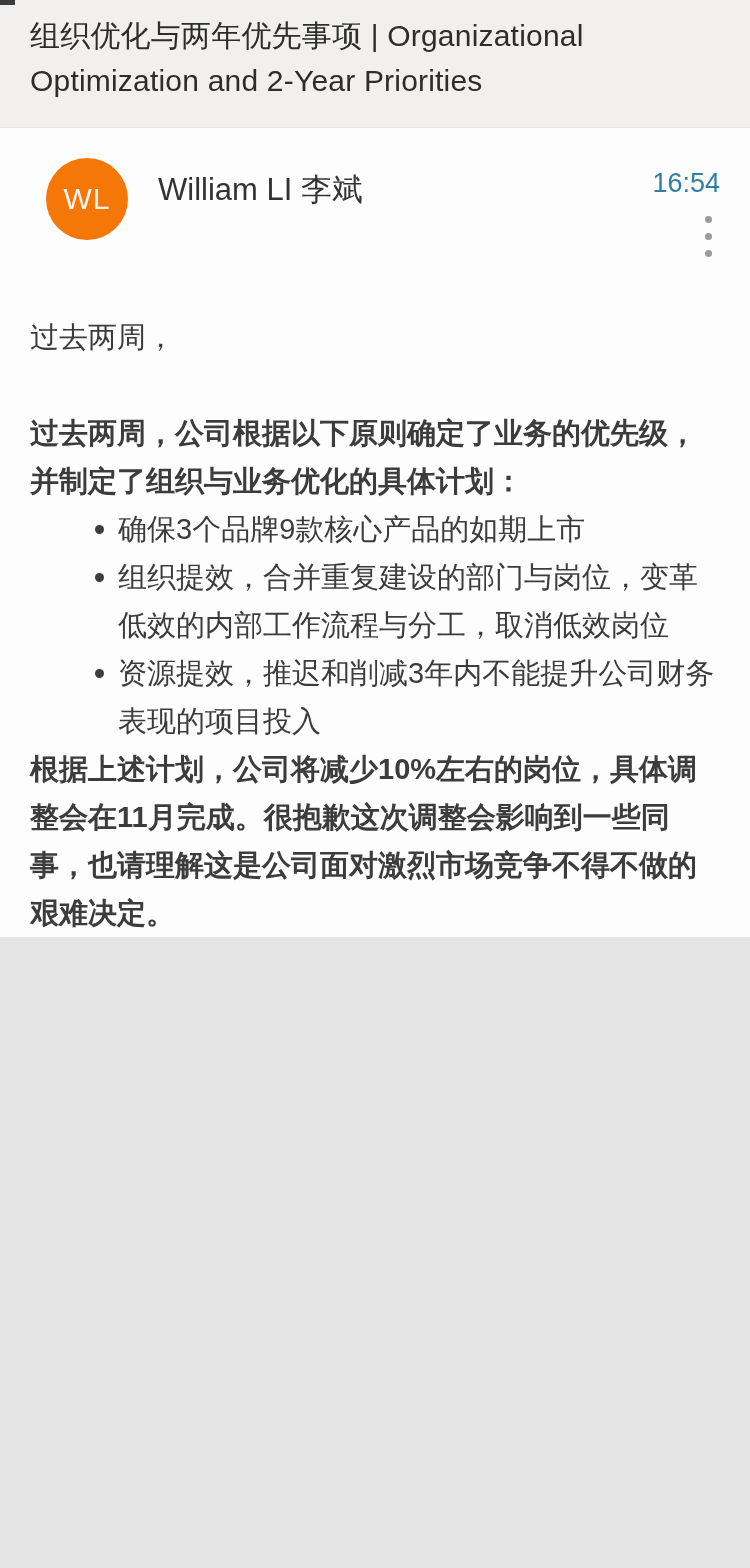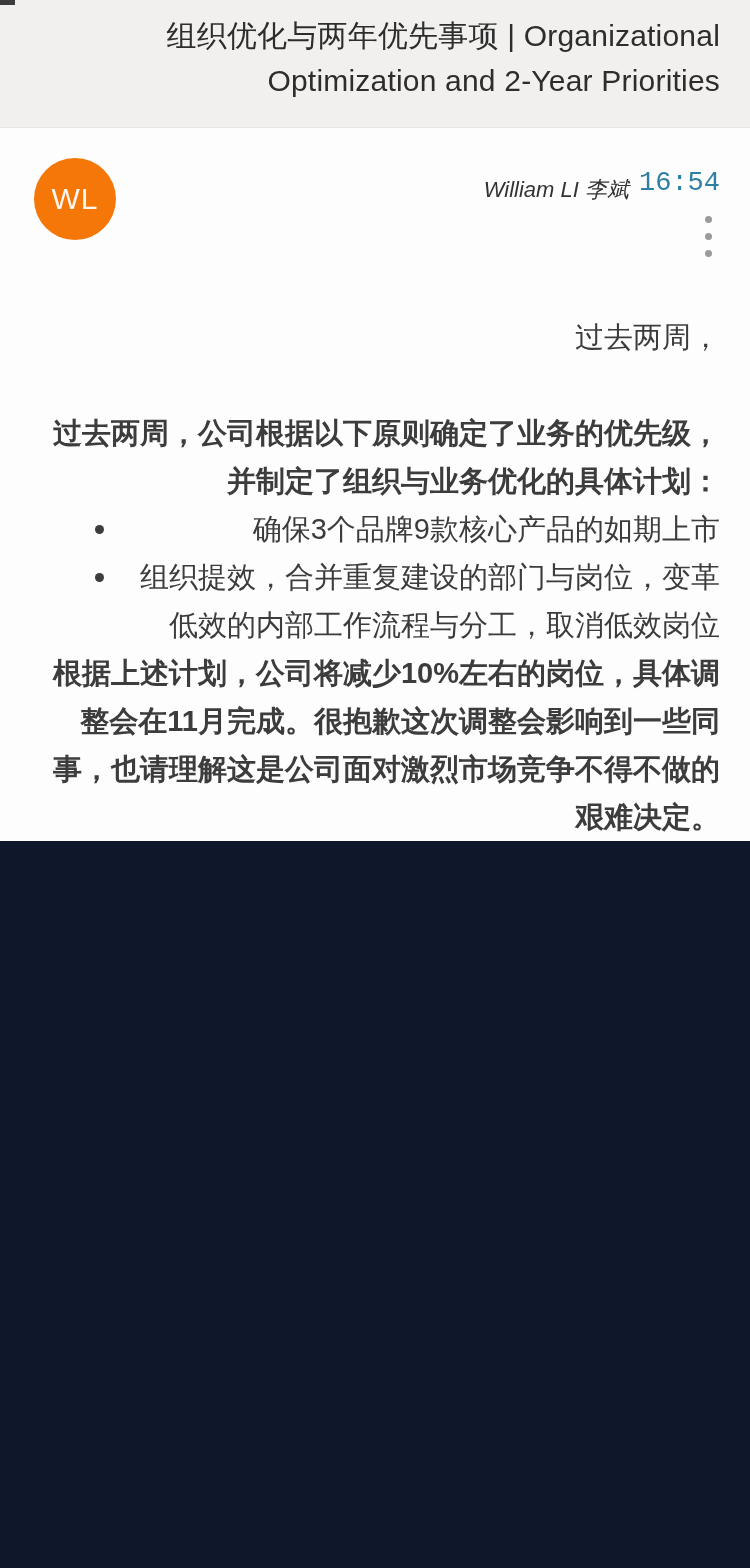--- a/index.html
+++ b/index.html
@@ -3,23 +3,22 @@
 <meta charset="utf-8">
 <style>
   html, body { margin: 0; padding: 0; background: #ffffff; }
   body { font-family: "Liberation Sans", "DejaVu Sans", sans-serif; }
 
   .screen {
     position: relative;
     width: 750px;
     height: 1568px;
     overflow: hidden;
-    background: #0f172a;
+    background: #e5e5e5;
     color: #3c3c3c;
-    text-align: right;
   }
 
   
   .corner-mark {
     position: absolute;
     top: 0; left: 0;
     width: 15px; height: 5px;
     background: #1c1c1c;
     opacity: .85;
   }
@@ -38,53 +37,51 @@
     color: #2d2d2d;
     letter-spacing: 0.2px;
   }
 
   
   .message-card { background: #fdfdfd; }
 
   .msg-header {
     display: flex;
     align-items: flex-start;
-    padding: 30px 30px 0 34px;
+    padding: 30px 30px 0 46px;
   }
   .avatar {
     flex: 0 0 auto;
     width: 82px; height: 82px;
     border-radius: 50%;
     background: #f47708;
     color: #fdf6ee;
     font-size: 30px;
     font-weight: 400;
     display: flex;
     align-items: center;
     justify-content: center;
     letter-spacing: 1px;
   }
   .sender-name {
     flex: 1 1 auto;
     padding: 14px 10px 0 30px;
-    font-size: 22px;
+    font-size: 31px;
     line-height: 36px;
     font-weight: 500;
     color: #333333;
     white-space: nowrap;
     overflow: hidden;
-    font-style: italic;
   }
   .msg-meta {
     flex: 0 0 auto;
     display: flex;
     flex-direction: column;
     align-items: flex-end;
     padding-top: 10px;
-    font-family: Liberation Mono, monospace;
   }
   .msg-time {
     font-size: 27px;
     line-height: 30px;
     font-weight: 500;
     color: #2e80a2;
   }
   .kebab {
     margin-top: 16px;
     margin-right: 4px;
@@ -159,20 +156,21 @@
     <div class="msg-body">
       <p>过去两周，</p>
 
 
 
       <p class="tight">过去两周，公司根据以下原则确定了业务的优先级，并制定了组织与业务优化的具体计划：</p>
 
       <ul class="principles">
         <li>确保3个品牌9款核心产品的如期上市</li>
         <li>组织提效，合并重复建设的部门与岗位，变革低效的内部工作流程与分工，取消低效岗位</li>
+        <li>资源提效，推迟和削减3年内不能提升公司财务表现的项目投入</li>
       </ul>
 
       <p class="tight">根据上述计划，公司将减少10%左右的岗位，具体调整会在11月完成。很抱歉这次调整会影响到一些同事，也请理解这是公司面对激烈市场竞争不得不做的艰难决定。</p>
 
     </div>
 
   </main>
 
   <div class="corner-mark"></div>
 </div>

